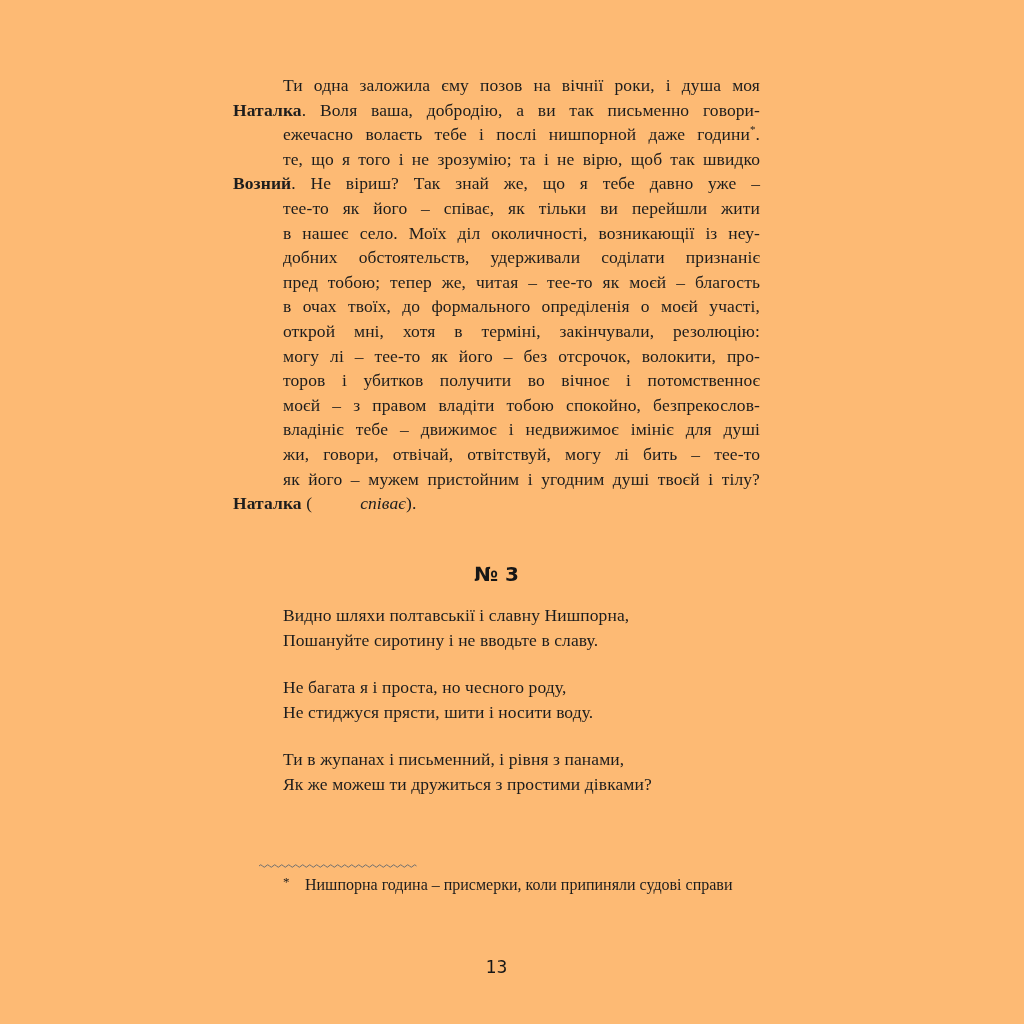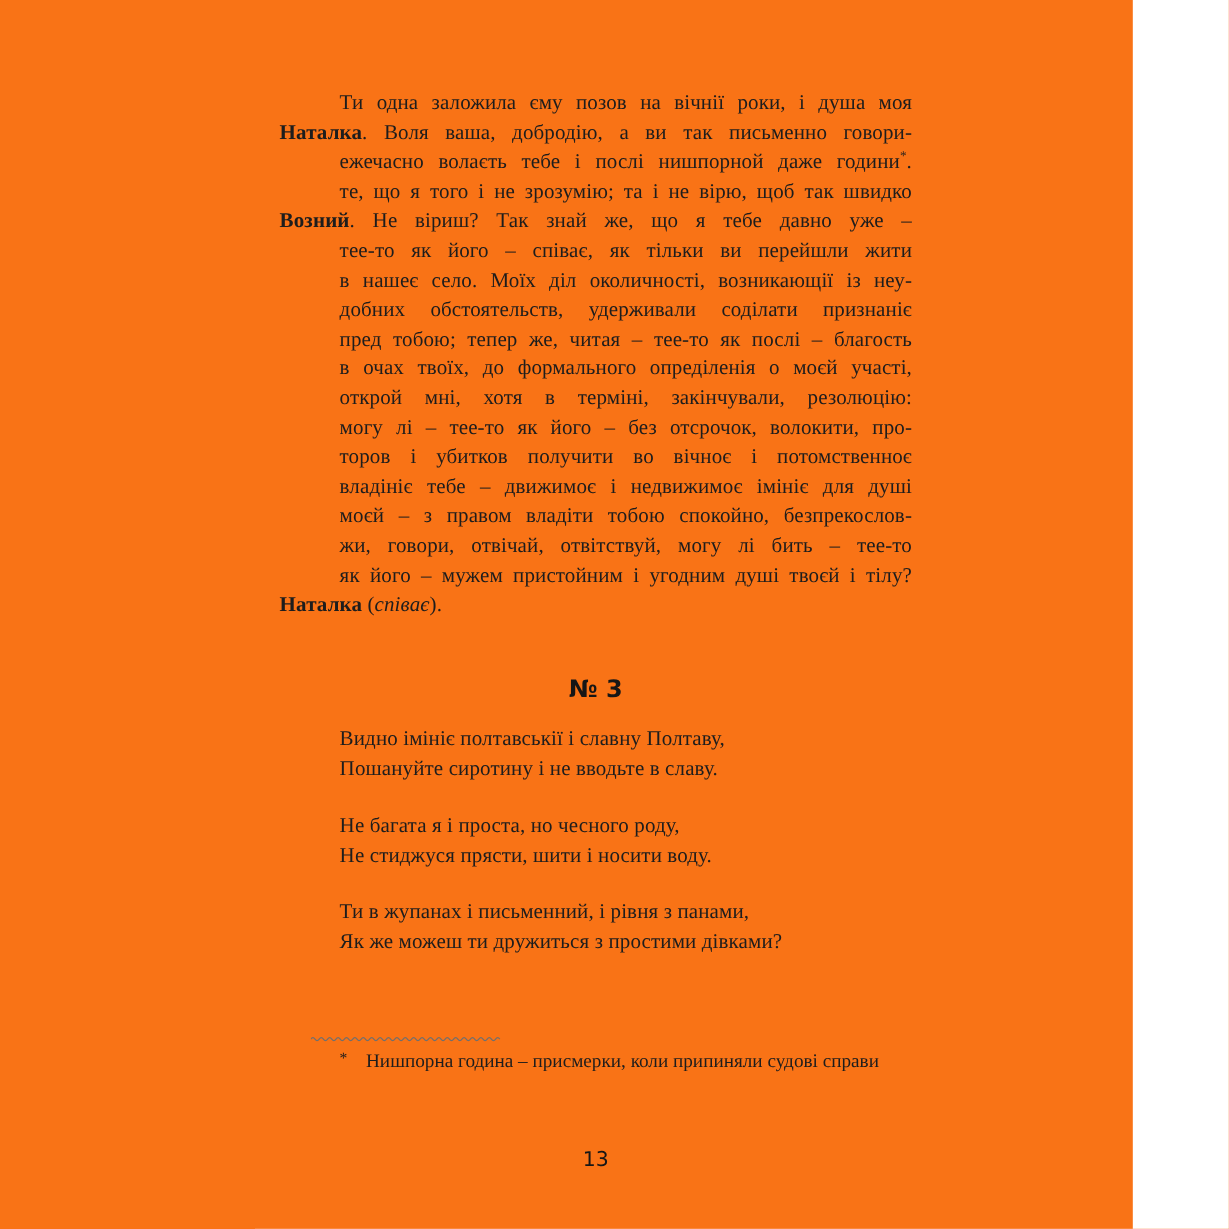--- a/index.html
+++ b/index.html
@@ -4,40 +4,40 @@
 <style>
   html, body { margin: 0; padding: 0; }
   body {
     width: 1024px; height: 1024px;
     background: #ffffff;
     font-family: "Liberation Serif", serif;
     color: #1d1d1d;
   }
   .page {
     position: relative;
-    width: 944px; height: 1024px;
-    background: #f97316;
+    width: 1024px; height: 1024px;
+    background: #fdba74;
     overflow: hidden;
   }
   
   .dialogue {
     position: absolute;
     left: 233px; top: 73px; width: 527px;
     font-size: 17.5px;
     line-height: 24.6px;
     letter-spacing: 0.1px;
   }
   .tl {
     text-align: justify;
     text-align-last: justify;
   }
   .tl.indent { padding-left: 50px; }
   .tl.last { text-align-last: left; }
   .speaker { font-weight: bold; }
-  .stage-dir { font-style: italic; }
+  .stage-dir { font-style: italic; margin-left: 48px; }
   sup.fnref { font-size: 11px; line-height: 0; }
   
   .song-heading {
     position: absolute;
     left: 233px; top: 562px; width: 527px;
     text-align: center;
     font-family: "DejaVu Sans", sans-serif;
     font-weight: bold;
     font-size: 20px;
     color: #161616;
@@ -88,38 +88,38 @@
     <div class="tl indent"><span>Ти одна заложила єму позов на вічнії роки, і душа моя</span></div>
     <div class="tl"><b class="speaker">Наталка</b><span>. Воля ваша, добродію, а ви так письменно говори-</span></div>
 
     <div class="tl indent"><span>ежечасно волаєть тебе і послі нишпорной даже години</span><sup class="fnref">*</sup><span>.</span></div>
     <div class="tl indent"><span>те, що я того і не зрозумію; та і не вірю, щоб так швидко</span></div>
 
     <div class="tl"><b class="speaker">Возний</b><span>. Не віриш? Так знай же, що я тебе давно уже –</span></div>
     <div class="tl indent"><span>тее-то як його – співає, як тільки ви перейшли жити</span></div>
     <div class="tl indent"><span>в нашеє село. Моїх діл околичності, возникающії із неу-</span></div>
     <div class="tl indent"><span>добних обстоятельств, удерживали соділати признаніє</span></div>
-    <div class="tl indent"><span>пред тобою; тепер же, читая – тее-то як послі – благость</span></div>
+    <div class="tl indent"><span>пред тобою; тепер же, читая – тее-то як моєй – благость</span></div>
     <div class="tl indent"><span>в очах твоїх, до формального опреділенія о моєй участі,</span></div>
     <div class="tl indent"><span>открой мні, хотя в терміні, закінчували, резолюцію:</span></div>
     <div class="tl indent"><span>могу лі – тее-то як його – без отсрочок, волокити, про-</span></div>
     <div class="tl indent"><span>торов і убитков получити во вічноє і потомственноє</span></div>
+    <div class="tl indent"><span>моєй – з правом владіти тобою спокойно, безпрекослов-</span></div>
     <div class="tl indent"><span>владініє тебе – движимоє і недвижимоє імініє для душі</span></div>
-    <div class="tl indent"><span>моєй – з правом владіти тобою спокойно, безпрекослов-</span></div>
     <div class="tl indent"><span>жи, говори, отвічай, отвітствуй, могу лі бить – тее-то</span></div>
     <div class="tl indent"><span>як його – мужем пристойним і угодним душі твоєй і тілу?</span></div>
 
     <div class="tl last"><b class="speaker">Наталка</b><span> (</span><span class="stage-dir">співає</span><span>).</span></div>
   </div>
 
   <div class="song-heading">№ 3</div>
 
   <div class="song">
     <div class="stanza">
-      <div>Видно імініє полтавськії і славну Полтаву,</div>
+      <div>Видно шляхи полтавськії і славну Нишпорна,</div>
       <div>Пошануйте сиротину і не вводьте в славу.</div>
     </div>
     <div class="stanza">
       <div>Не багата я і проста, но чесного роду,</div>
       <div>Не стиджуся прясти, шити і носити воду.</div>
     </div>
     <div class="stanza">
       <div>Ти в жупанах і письменний, і рівня з панами,</div>
       <div>Як же можеш ти дружиться з простими дівками?</div>
     </div>

